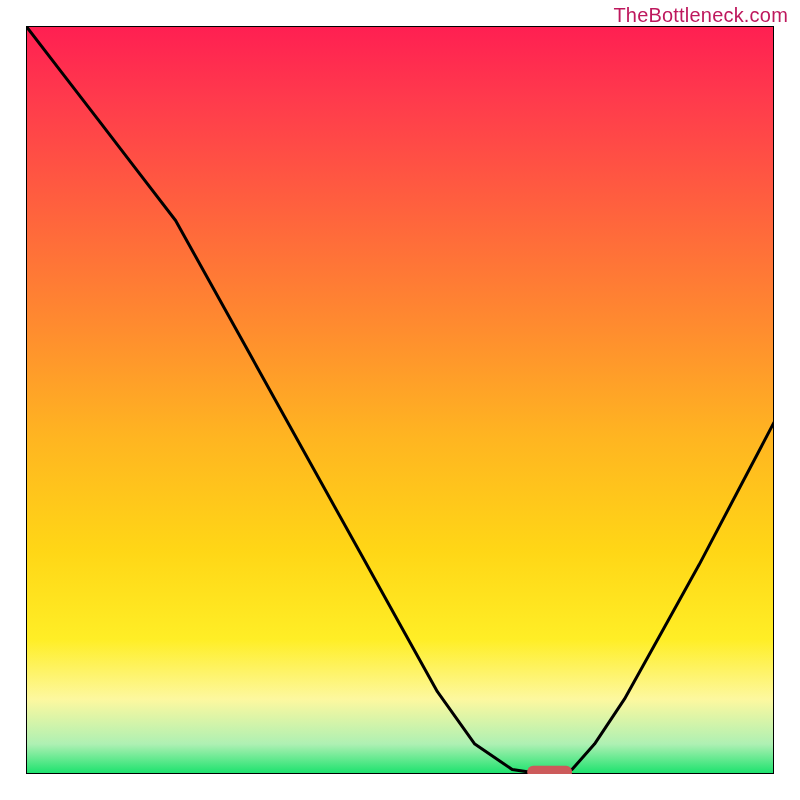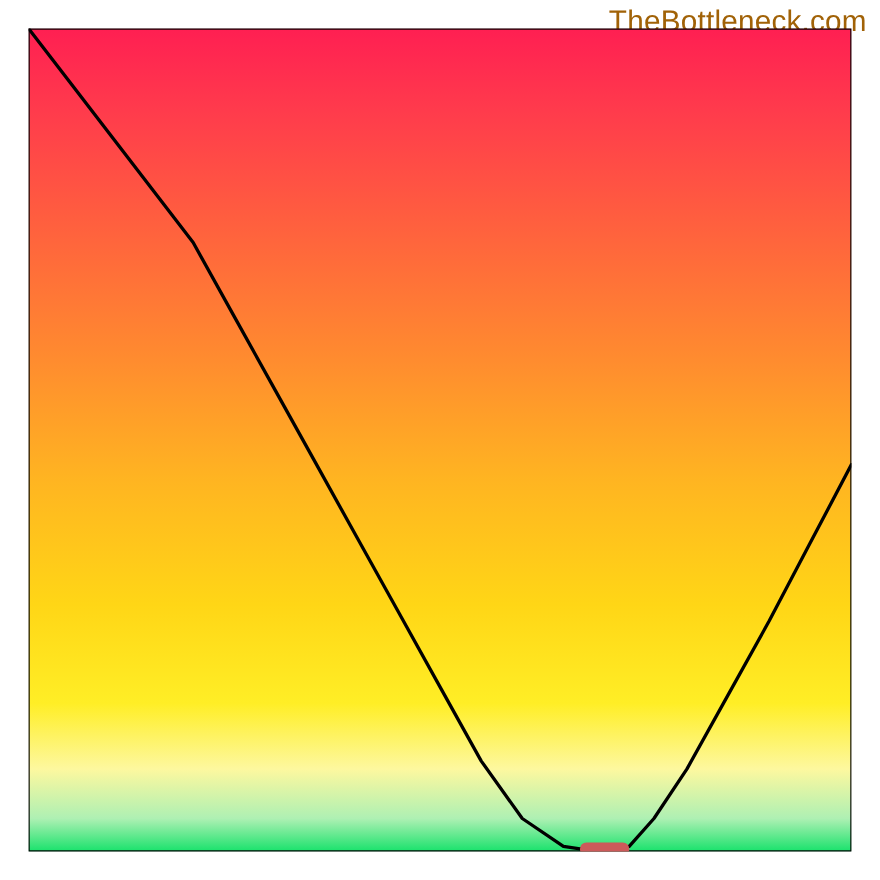--- a/index.html
+++ b/index.html
@@ -12,22 +12,22 @@
   }
   .container {
     position: relative;
     width: 800px;
     height: 800px;
   }
   .watermark {
     position: absolute;
     top: 4px;
     right: 12px;
-    color: #a16207;
-    font-size: 27px;
+    color: #be185d;
+    font-size: 20px;
     letter-spacing: 0.2px;
     font-weight: 500;
   }
   .plot-area {
     position: absolute;
     left: 26px;
     top: 26px;
     width: 748px;
     height: 748px;
   }

